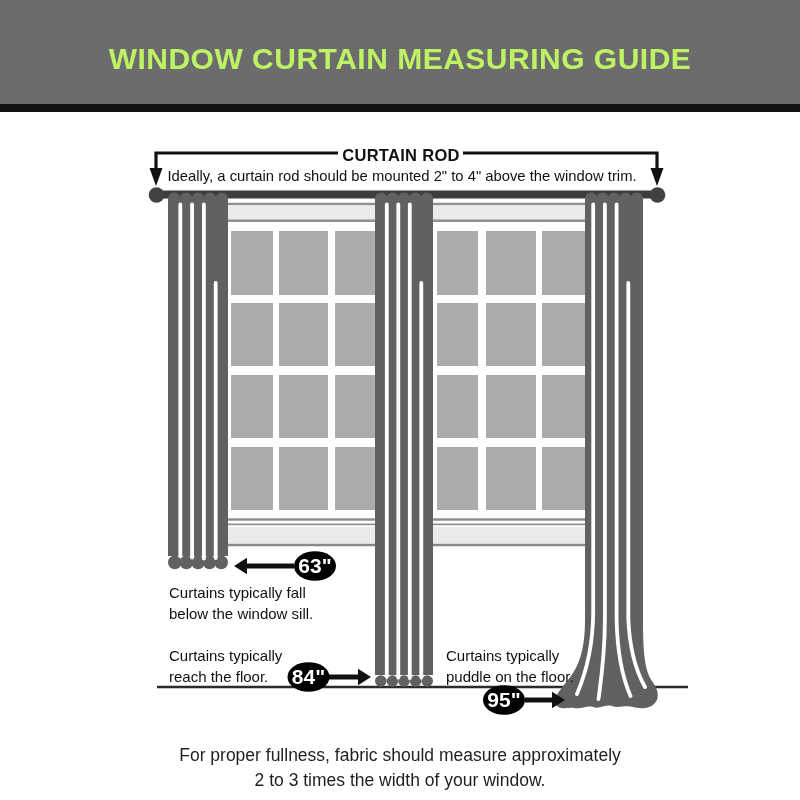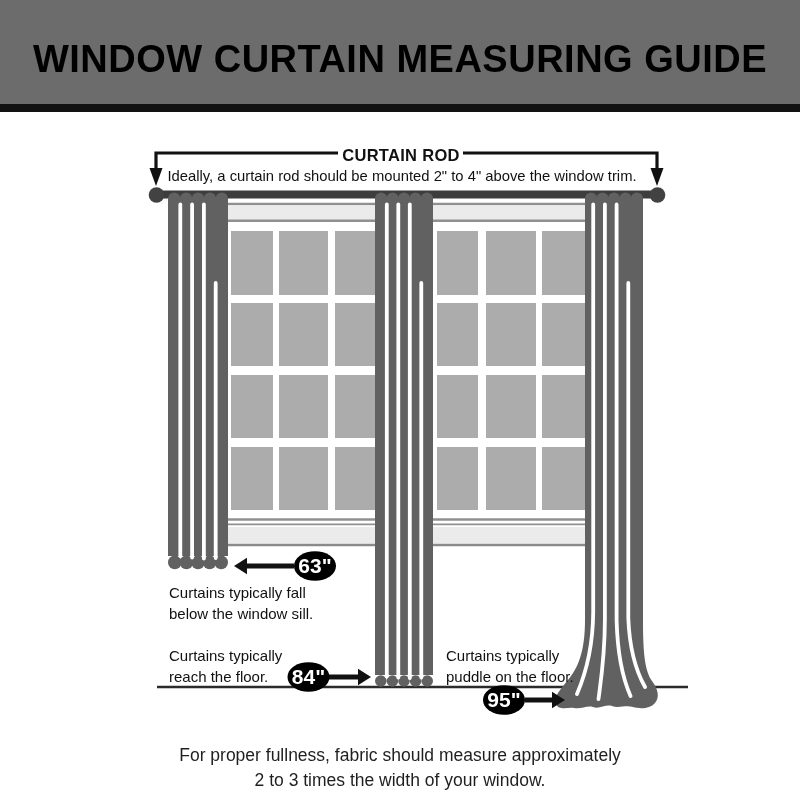--- a/index.html
+++ b/index.html
@@ -1,18 +1,18 @@
 <!DOCTYPE html>
 <html><head>
 <meta charset="utf-8">
 <style>
   html,body{margin:0;padding:0;background:#ffffff;}
   body{width:800px;height:800px;position:relative;font-family:"Liberation Sans",sans-serif;overflow:hidden;}
   .header{position:absolute;top:0;left:0;width:800px;height:112px;background:#6c6c6c;border-bottom:8px solid #121212;display:flex;align-items:center;justify-content:center;box-sizing:border-box;}
-  .header h1{margin:1px;padding-top:14px;color:#000000;font-size:38px;font-weight:bold;letter-spacing:0.5px;white-space:nowrap;}
+  .header h1{margin:1px;padding-top:14px;color:#bef264;font-size:30px;font-weight:bold;letter-spacing:0.5px;white-space:nowrap;}
   .diagram{position:absolute;top:120px;left:0;}
   
   text{font-family:"Liberation Sans",sans-serif;fill:#111111;}
   .rod-lbl{font-size:16.5px;font-weight:bold;letter-spacing:0.3px;text-anchor:middle;}
   .instr{font-size:14.8px;text-anchor:middle;}
   .note{font-size:15px;}
   .badge-txt{font-size:21px;font-weight:bold;fill:#ffffff;text-anchor:middle;}
   .footer-txt{font-size:17.5px;fill:#1f1f1f;text-anchor:middle;}
 </style>
 </head>

